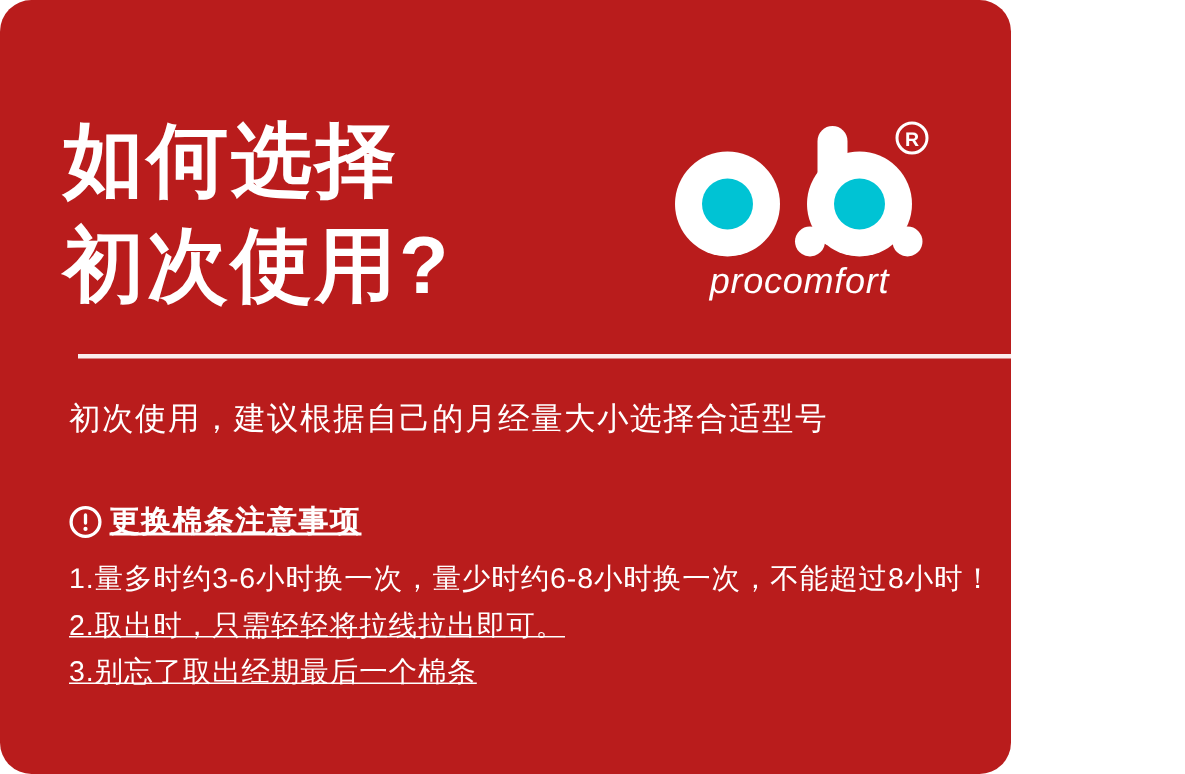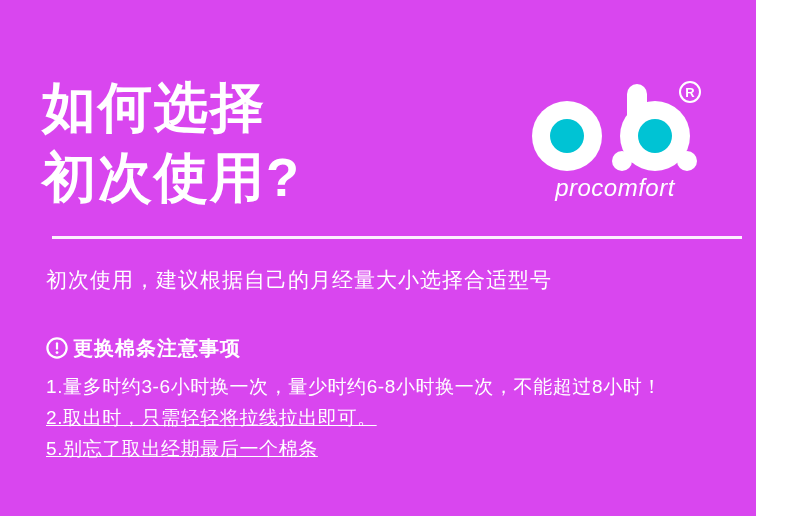--- a/index.html
+++ b/index.html
@@ -3,25 +3,26 @@
 <meta charset="utf-8">
 <title>o.b. procomfort</title>
 <style>
   html, body {
     margin: 0;
     padding: 0;
     background: #ffffff;
   }
   .banner {
     position: relative;
-    width: 756px;
+    width: 674px;
     height: 516px;
-    background: #d946ef;
+    background: #b91c1c;
     overflow: hidden;
     font-family: "Liberation Sans", "DejaVu Sans", sans-serif;
+    border-radius: 21px;
     -webkit-font-smoothing: antialiased;
   }
 
   
   .headline {
     position: absolute;
     left: 42px;
     top: 72px;
     color: #ffffff;
     font-size: 54px;
@@ -102,20 +103,21 @@
   }
   .warn-icon {
     display: inline-block;
     width: 22px;
     height: 22px;
     margin-right: 5px;
     flex: 0 0 auto;
   }
   .notice-heading-text {
     display: inline-block;
+    text-decoration: underline;
   }
 
   .notice-list {
     position: absolute;
     left: 46px;
     top: 372px;
     margin: 0;
     padding: 0;
     list-style: none;
     color: #ffffff;
@@ -176,16 +178,16 @@
         <rect x="9.9" y="5.2" width="2.2" height="7.6" rx="1.1" fill="#ffffff"></rect>
         <circle cx="11" cy="15.6" r="1.4" fill="#ffffff"></circle>
       </svg>
     </span>
     <span class="notice-heading-text">更换棉条注意事项</span>
   </div>
 
   <ul class="notice-list">
     <li>1.量多时约3-6小时换一次，量少时约6-8小时换一次，不能超过8小时！</li>
     <li>2.取出时，只需轻轻将拉线拉出即可。</li>
-    <li>5.别忘了取出经期最后一个棉条</li>
+    <li>3.别忘了取出经期最后一个棉条</li>
   </ul>
 
 </div>
 
 </body></html>

